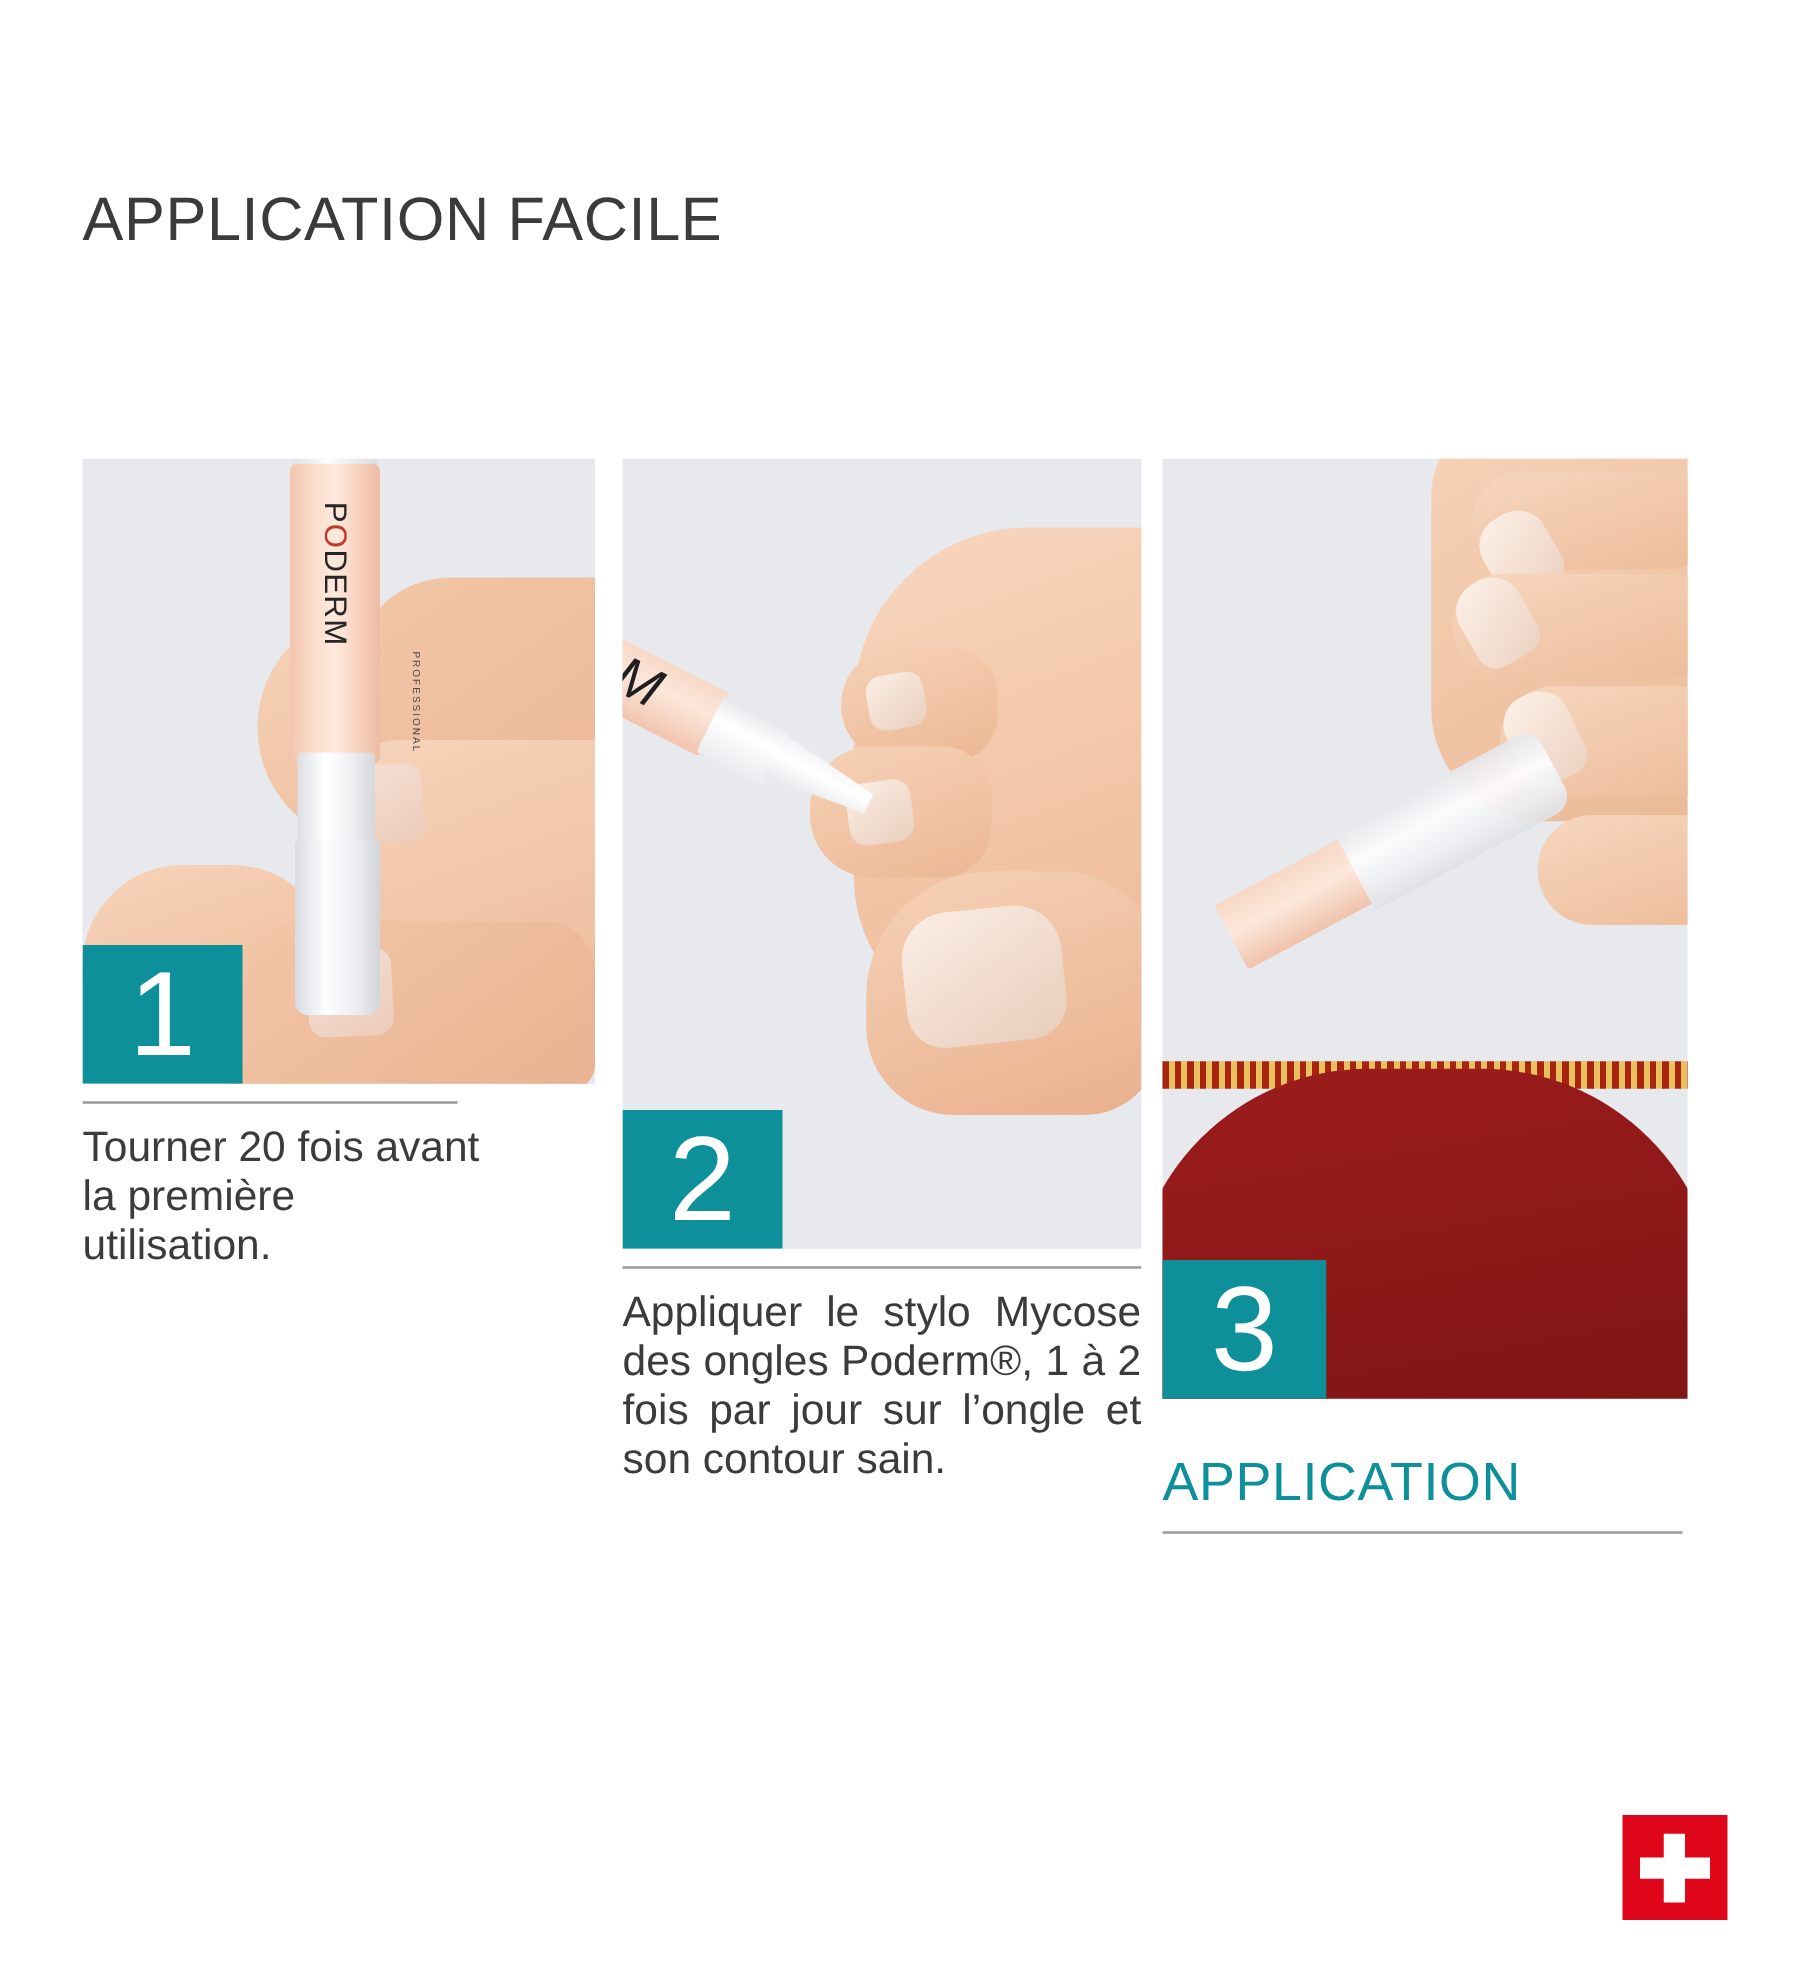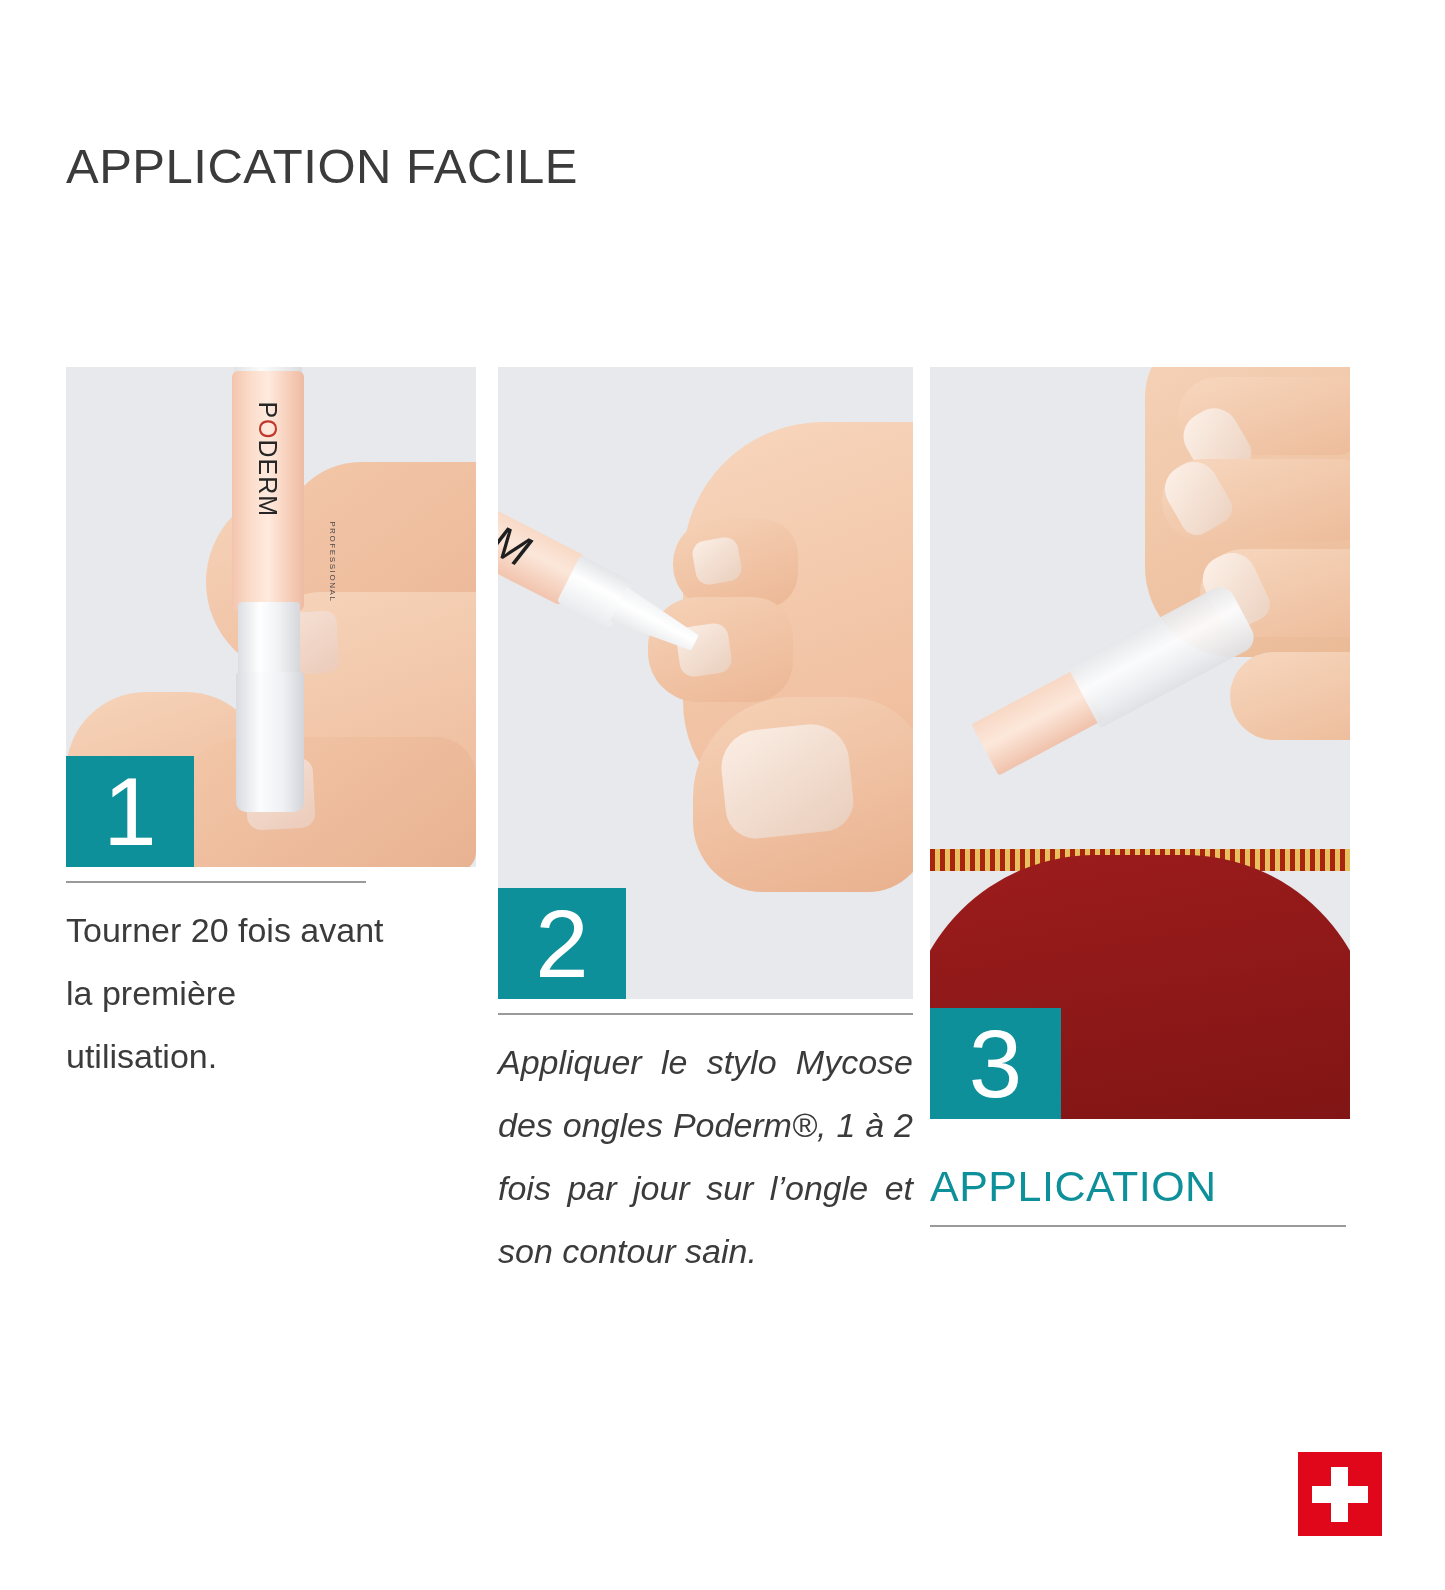--- a/index.html
+++ b/index.html
@@ -26,21 +26,21 @@
     color: #0d9099;
     white-space: nowrap;
   }
   .subtitle {
     font-size: 49px;
     line-height: 56px;
     letter-spacing: 0.5px;
     font-weight: 400;
     color: #3b3b3b;
     white-space: nowrap;
-    margin-top: 10px;
+    margin-top: 20px;
   }
 
   
   .step { position: absolute; }
   #step-1 { left: 66px;  top: 367px; width: 410px; }
   #step-2 { left: 498px; top: 367px; width: 415px; }
   #step-3 { left: 930px; top: 367px; width: 420px; }
 
   .photo {
     position: relative;
@@ -83,26 +83,26 @@
     height: 2px;
     background: #9a9a9a;
     margin-top: 14px;
   }
   #step-1 .rule { width: 300px; }
   #step-2 .rule { width: 415px; }
   #step-3 .rule { width: 416px; }
 
   .step-body {
     font-size: 34px;
-    line-height: 63px;
+    line-height: 39px;
     color: #3b3b3b;
     margin-top: 16px;
   }
   #step-1 .step-body { width: 330px; }
-  #step-2 .step-body { width: 415px; text-align: justify; text-align-last: left; font-style: italic; }
+  #step-2 .step-body { width: 415px; text-align: justify; text-align-last: left; }
   #step-3 .step-body { width: 420px; }
 
   
   .swiss-flag {
     position: absolute;
     left: 1298px;
     top: 1452px;
     width: 84px;
     height: 84px;
     background: #e1071b;

